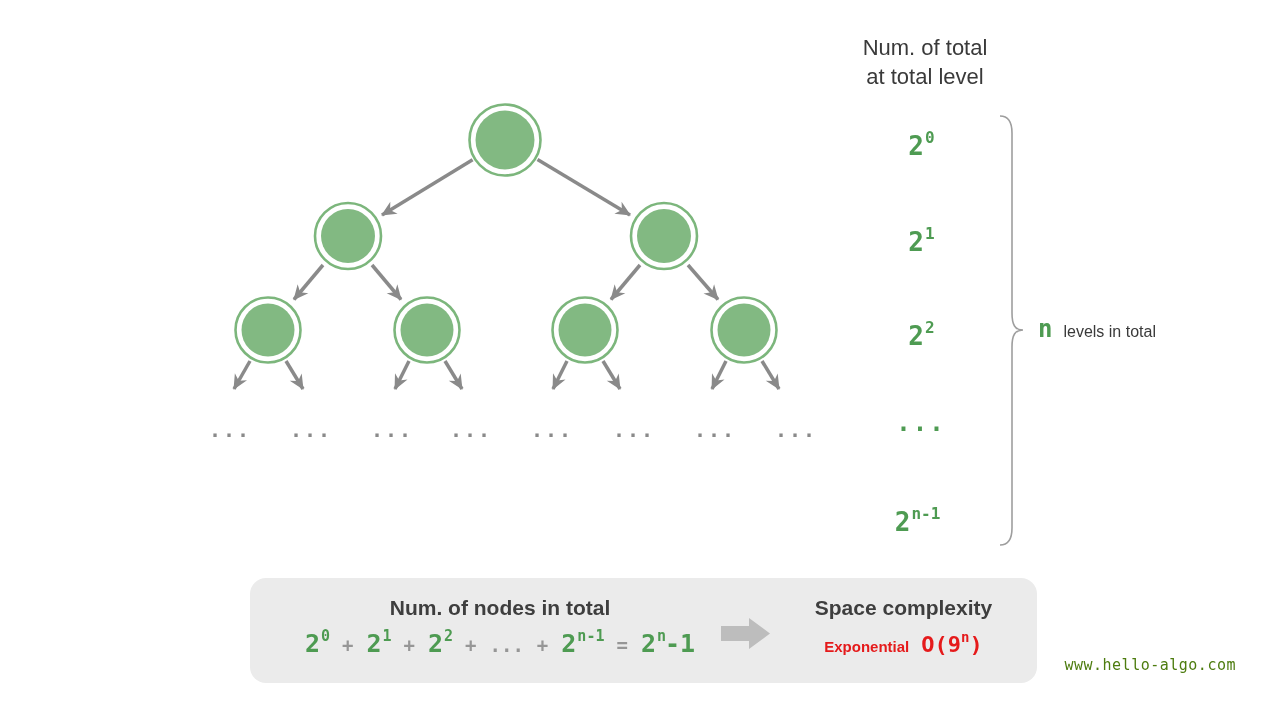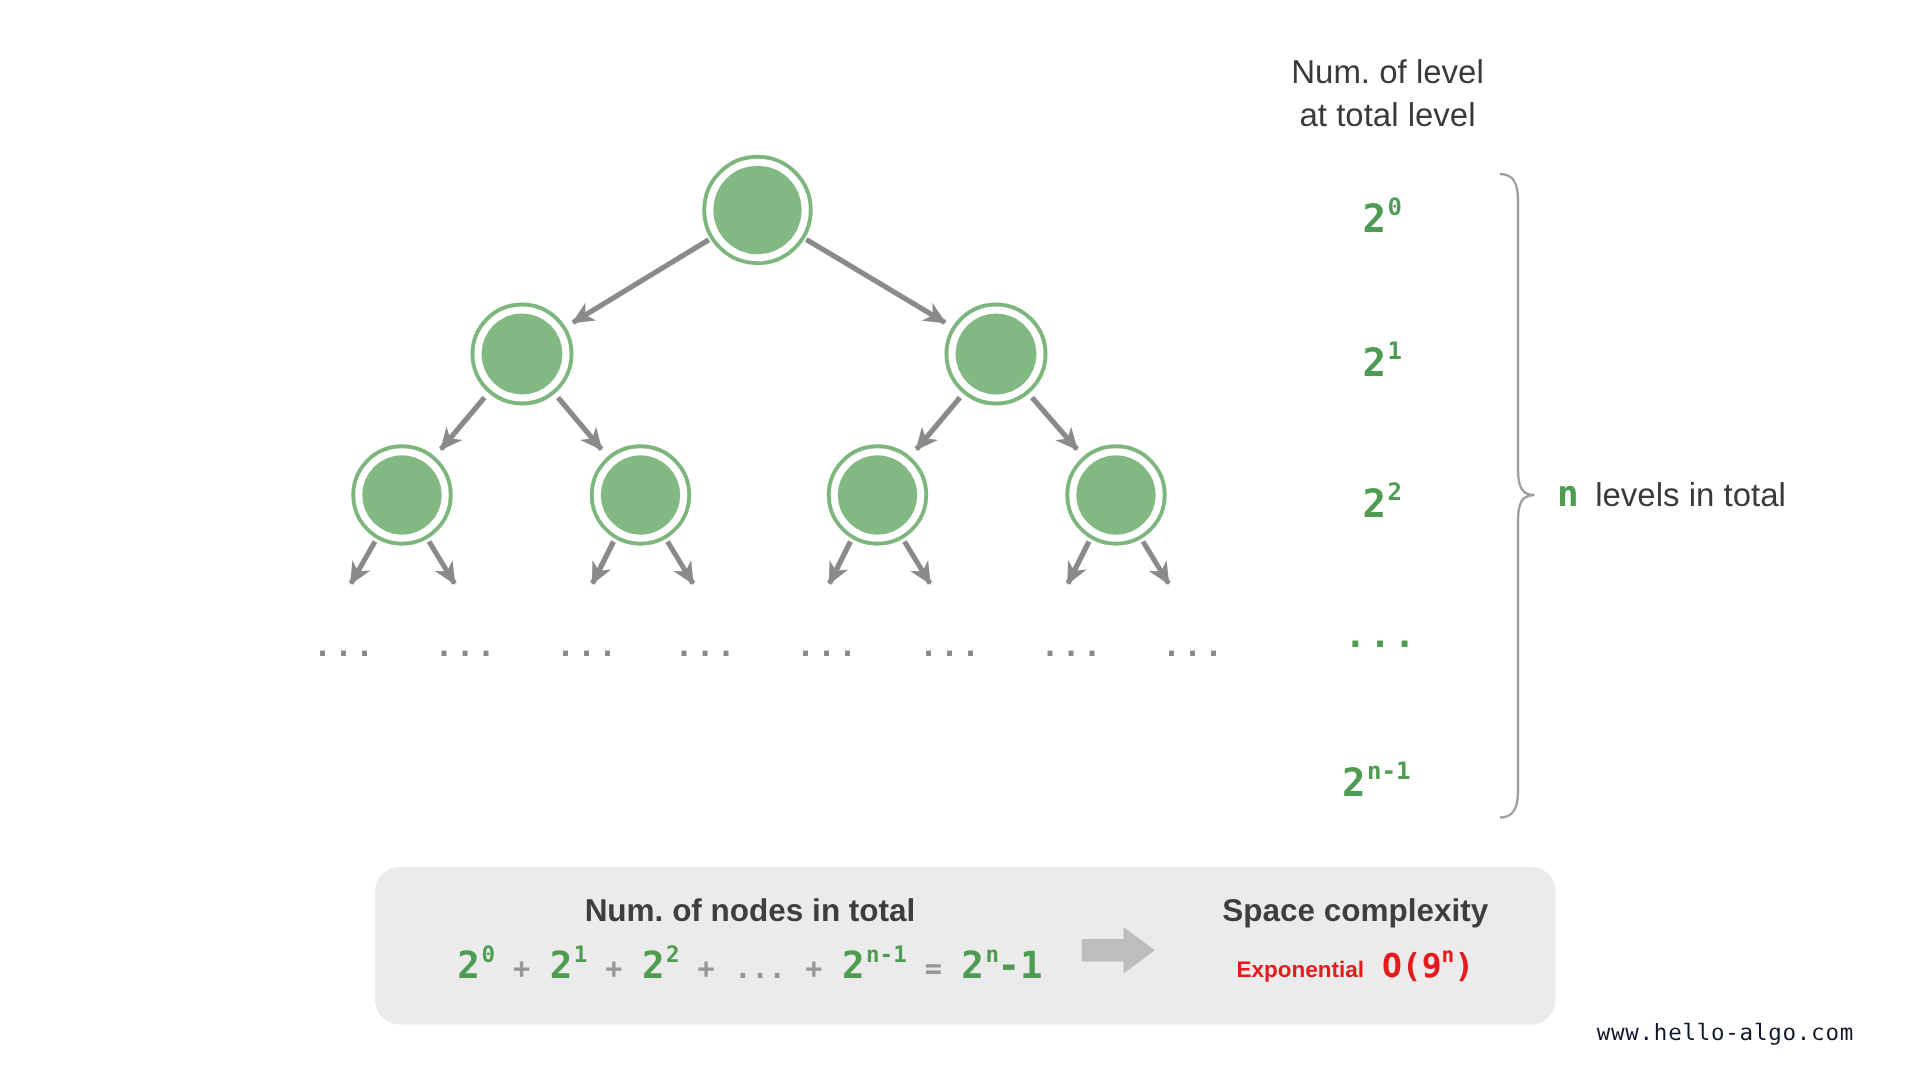--- a/index.html
+++ b/index.html
@@ -33,21 +33,21 @@
 
   
   .brace-label {
     position:absolute; left:1038px; top:315px;
     display:flex; align-items:baseline; gap:11px;
   }
   .brace-label .n {
     font-family:"DejaVu Sans Mono", monospace; font-weight:bold;
     font-size:24px; color:#4E9B52;
   }
-  .brace-label .txt { font-size:22px; color:#3a3a3a; }
+  .brace-label .txt { font-size:16px; color:#3a3a3a; }
 
   
   .leaf-dots {
     position:absolute; top:418px; width:80px; text-align:center;
     font-family:"DejaVu Sans Mono", monospace; font-weight:bold;
     font-size:20px; line-height:24px; color:#8A8A8A; letter-spacing:2px;
   }
 
   
   .summary-box {
@@ -75,23 +75,23 @@
     color:#E51A1B;
   }
   .complexity-row .word { font-weight:bold; font-size:15px; }
   .complexity-row .bigo {
     font-family:"DejaVu Sans Mono", monospace; font-weight:bold; font-size:22px;
   }
   .complexity-row .bigo sup { font-size:14px; position:relative; top:-2px; }
 
   
   .watermark {
-    position:absolute; right:44px; top:679px;
+    position:absolute; right:44px; top:656px;
     font-family:"DejaVu Sans Mono", monospace; font-size:15px;
-    color:#0f172a; letter-spacing:0.5px;
+    color:#4d7c0f; letter-spacing:0.5px;
   }
 </style>
 </head>
 <body>
 
 <div class="stage">
 
   <svg class="tree-svg" width="1280" height="720" viewBox="0 0 1280 720">
     <defs>
       <marker id="ah" markerUnits="userSpaceOnUse" markerWidth="18" markerHeight="16" viewBox="0 0 18 16" refX="15" refY="8" orient="auto">
@@ -145,21 +145,21 @@
         <circle cx="744" cy="330" r="32.5" fill="#ffffff" stroke="#7CB67C" stroke-width="2.6"></circle>
         <circle cx="744" cy="330" r="26.5" fill="#82B982"></circle>
       </g>
     </g>
 
     <path d="M1000,116 C1008,116 1012,121 1012,133 L1012,313 C1012,325 1015,330 1023,330
              C1015,330 1012,335 1012,347 L1012,528 C1012,540 1008,545 1000,545" fill="none" stroke="#9E9E9E" stroke-width="1.6"></path>
   </svg>
 
   <div class="col-header">
-    <div>Num. of level</div>
+    <div>Num. of total</div>
     <div>at total level</div>
   </div>
 
   <div class="lvl lvl-0"><span>2</span><sup>0</sup></div>
   <div class="lvl lvl-1"><span>2</span><sup>1</sup></div>
   <div class="lvl lvl-2"><span>2</span><sup>2</sup></div>
   <div class="lvl lvl-dots">...</div>
   <div class="lvl lvl-n"><span>2</span><sup>n-1</sup></div>
 
   <div class="brace-label">

